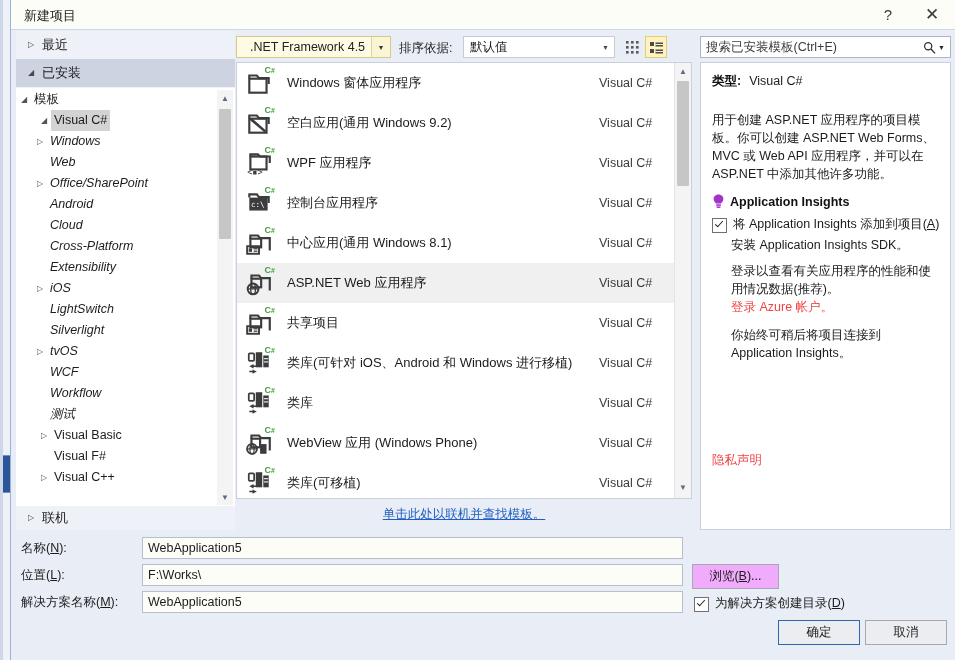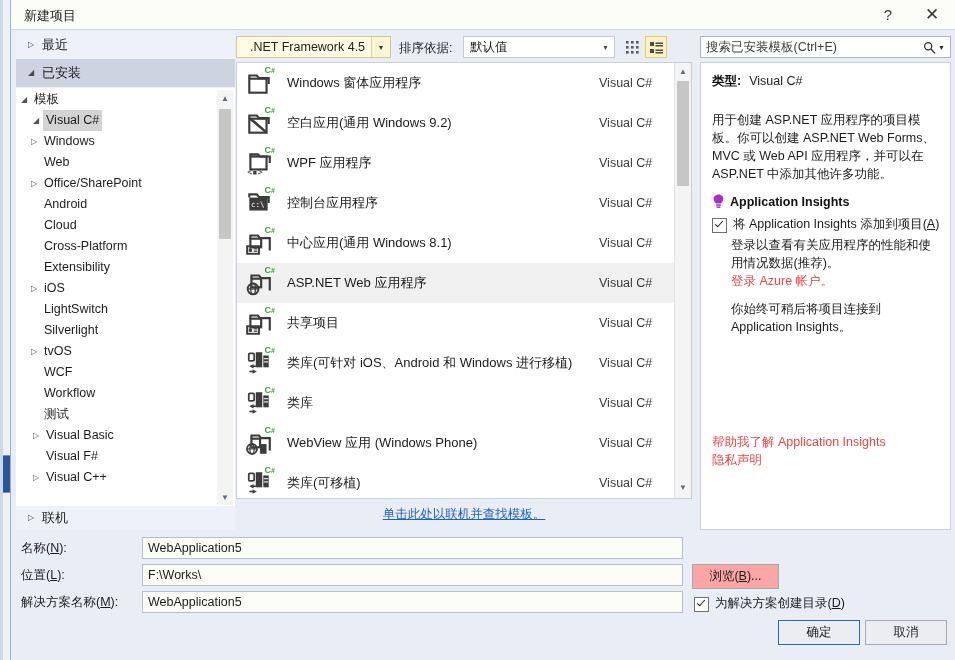--- a/index.html
+++ b/index.html
@@ -120,22 +120,22 @@
   .node .lbl { display:inline-block; }
   .node.sel .lbl { background:#d3d3d3; padding:0 3px; margin-left:-3px; }
   .node .arrow {
     display: inline-block;
     width: 13px;
     font-size: 8px;
     color: #555;
     position: relative;
     top: -1px;
   }
-  .ind1 { padding-left: 16px; }
-  .ind2 { padding-left: 14px; }
+  .ind1 { padding-left: 24px; }
+  .ind2 { padding-left: 20px; font-style: italic; }
   
   #tree-scroll {
     position: absolute;
     right: 1px; top: 1px;
     width: 16px; height: 416px;
     background: #f4f4f4;
   }
   .sb-arrow {
     position: absolute;
     left: 0; width: 16px; height: 17px;
@@ -433,21 +433,21 @@
     left: 649px;
     width: 16px; height: 20px;
     display: flex; align-items: center; justify-content: center;
     font-size: 7px; color: #333;
     cursor: default;
   }
   #browse-btn {
     position: absolute;
     left: 676px; top: 32px;
     width: 87px; height: 25px;
-    background: #fca5a5;
+    background: #f0abfc;
     border: 1px solid #a6a9b2;
     box-sizing: border-box;
     font-family: inherit;
     font-size: 12.5px;
     color: #1b1b1b;
     cursor: default;
   }
   #createdir-row {
     position: absolute;
     left: 678px; top: 63px;
@@ -765,28 +765,28 @@
           <rect x="4.6" y="12.4" width="3.8" height="1.5" fill="#a333c8"></rect>
         </svg>
       </span>
       <span>Application Insights</span>
     </div>
 
     <div class="ai-check-row">
       <span class="cbox checked"></span>
       <span>将 Application Insights 添加到项目(<span class="ul">A</span>)</span>
     </div>
+    <div class="indent-txt" style="margin-bottom:8px">安装 Application Insights SDK。</div>
     <div class="indent-txt">登录以查看有关应用程序的性能和使用情况数据(推荐)。</div>
     <div class="indent-txt" style="margin-bottom:10px">
       <span class="link">登录 Azure 帐户。</span>
     </div>
     <div class="indent-txt">你始终可稍后将项目连接到 Application Insights。</div>
 
     <div id="bottom-links">
-      <div class="link">帮助我了解 Application Insights</div>
       <div class="link">隐私声明</div>
     </div>
   </div>
 
   <div id="bottom-form">
     <div class="form-row" style="top:5px">
       <span class="form-label">名称(<span class="ul">N</span>):</span>
       <input class="form-input" id="name-input" type="text" value="WebApplication5" style="">
     </div>
     <div class="form-row" style="top:32px">

